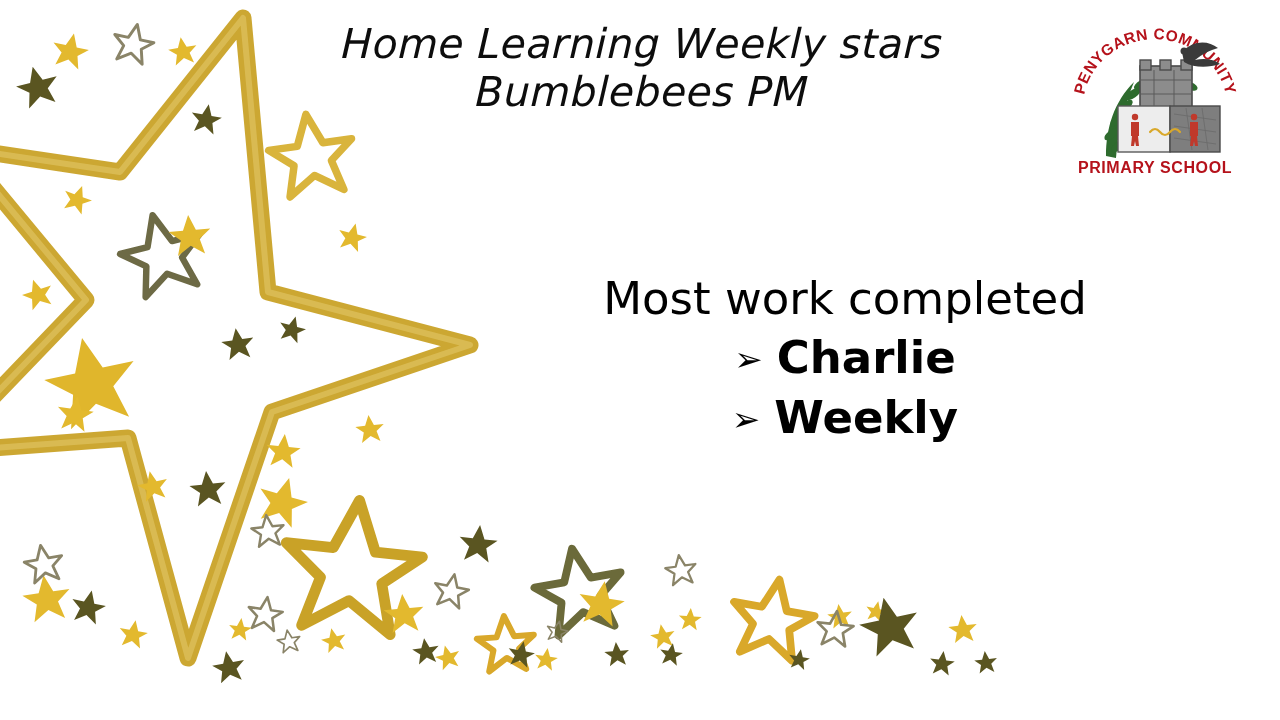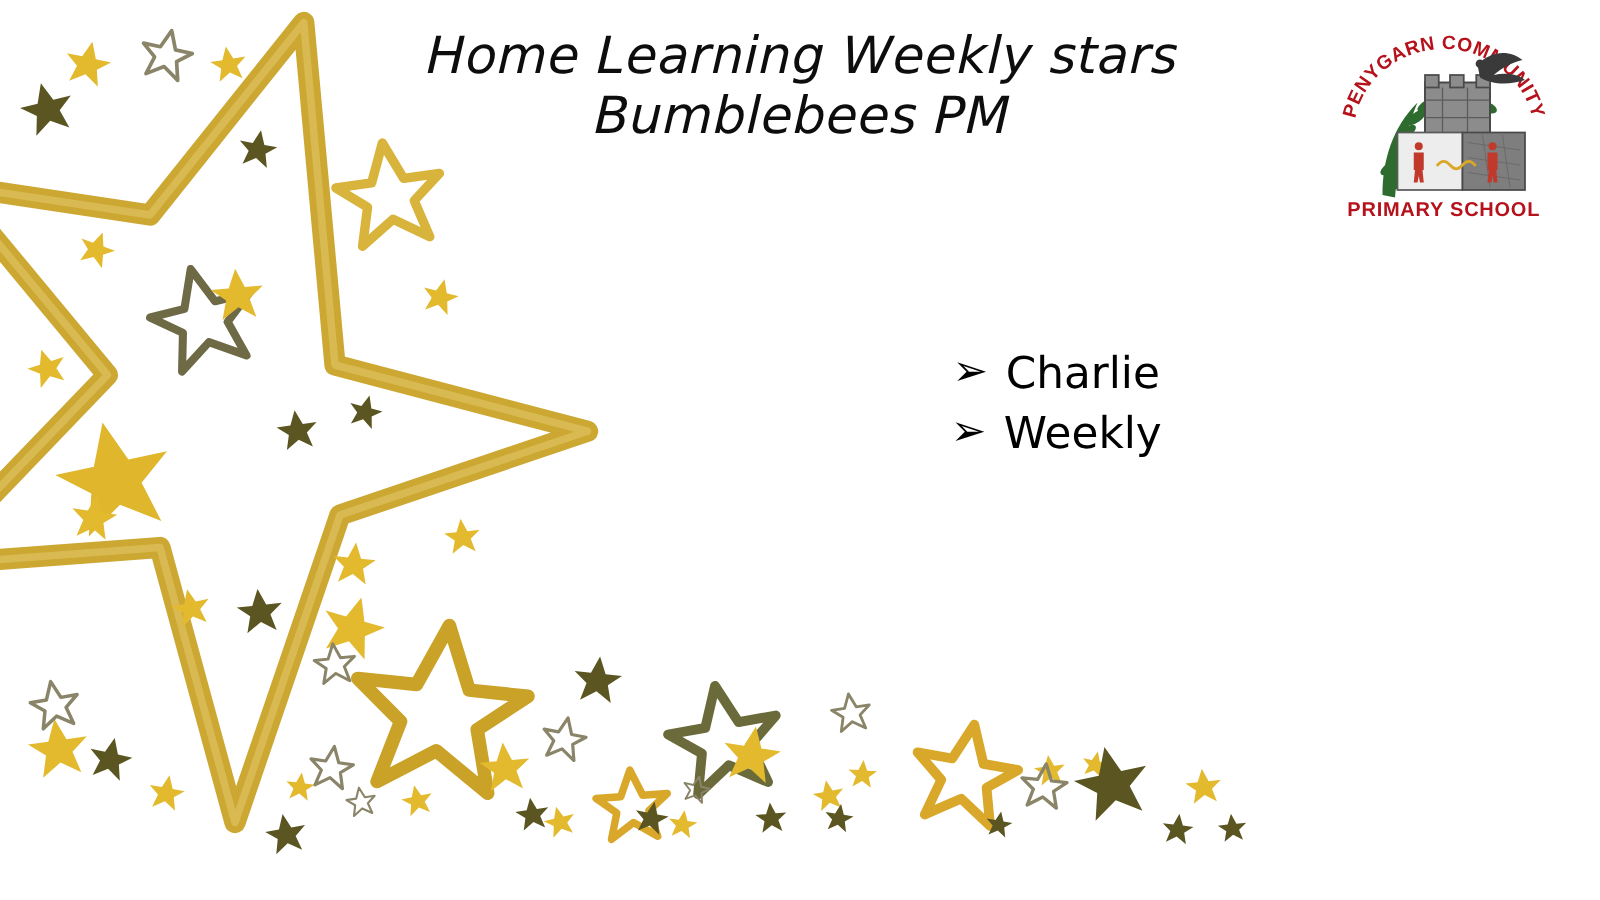--- a/index.html
+++ b/index.html
@@ -85,22 +85,22 @@
   .bullet-mark {
     font-family: "DejaVu Sans", sans-serif;
     font-size: 34px;
     line-height: 1;
     color: #000000;
     position: relative;
     top: -2px;
   }
   .bullet-text {
     font-family: "DejaVu Sans", sans-serif;
-    font-size: 35px;
-    font-weight: 400;
+    font-size: 45px;
+    font-weight: 700;
     line-height: 1.2;
     white-space: nowrap;
   }
 </style>
 </head>
 <body>
 
 <div id="slide">
 
   <svg id="star-art" viewBox="0 0 1010 700" width="1010" height="700" xmlns="http://www.w3.org/2000/svg" aria-hidden="true">
@@ -400,20 +400,21 @@
 
       <path d="M88 122 q5 -6 10 0 q5 6 10 0 q5 -6 10 0" fill="none" stroke="#D9A82A" stroke-width="2.2" stroke-linecap="round"></path>
     </g>
 
     <text x="93" y="163" text-anchor="middle" font-family="'Liberation Sans', sans-serif" font-size="16" font-weight="bold" fill="#B5121B" letter-spacing="0.6">
       <tspan id="logo-bottom-text">PRIMARY SCHOOL</tspan>
     </text>
   </svg>
 
   <div id="body-block">
+    <div class="body-heading">Most work completed</div>
 
     <div class="bullet-row">
       <span class="bullet-mark">➢</span>
       <span class="bullet-text">Charlie</span>
     </div>
 
     <div class="bullet-row">
       <span class="bullet-mark">➢</span>
       <span class="bullet-text">Weekly</span>
     </div>

